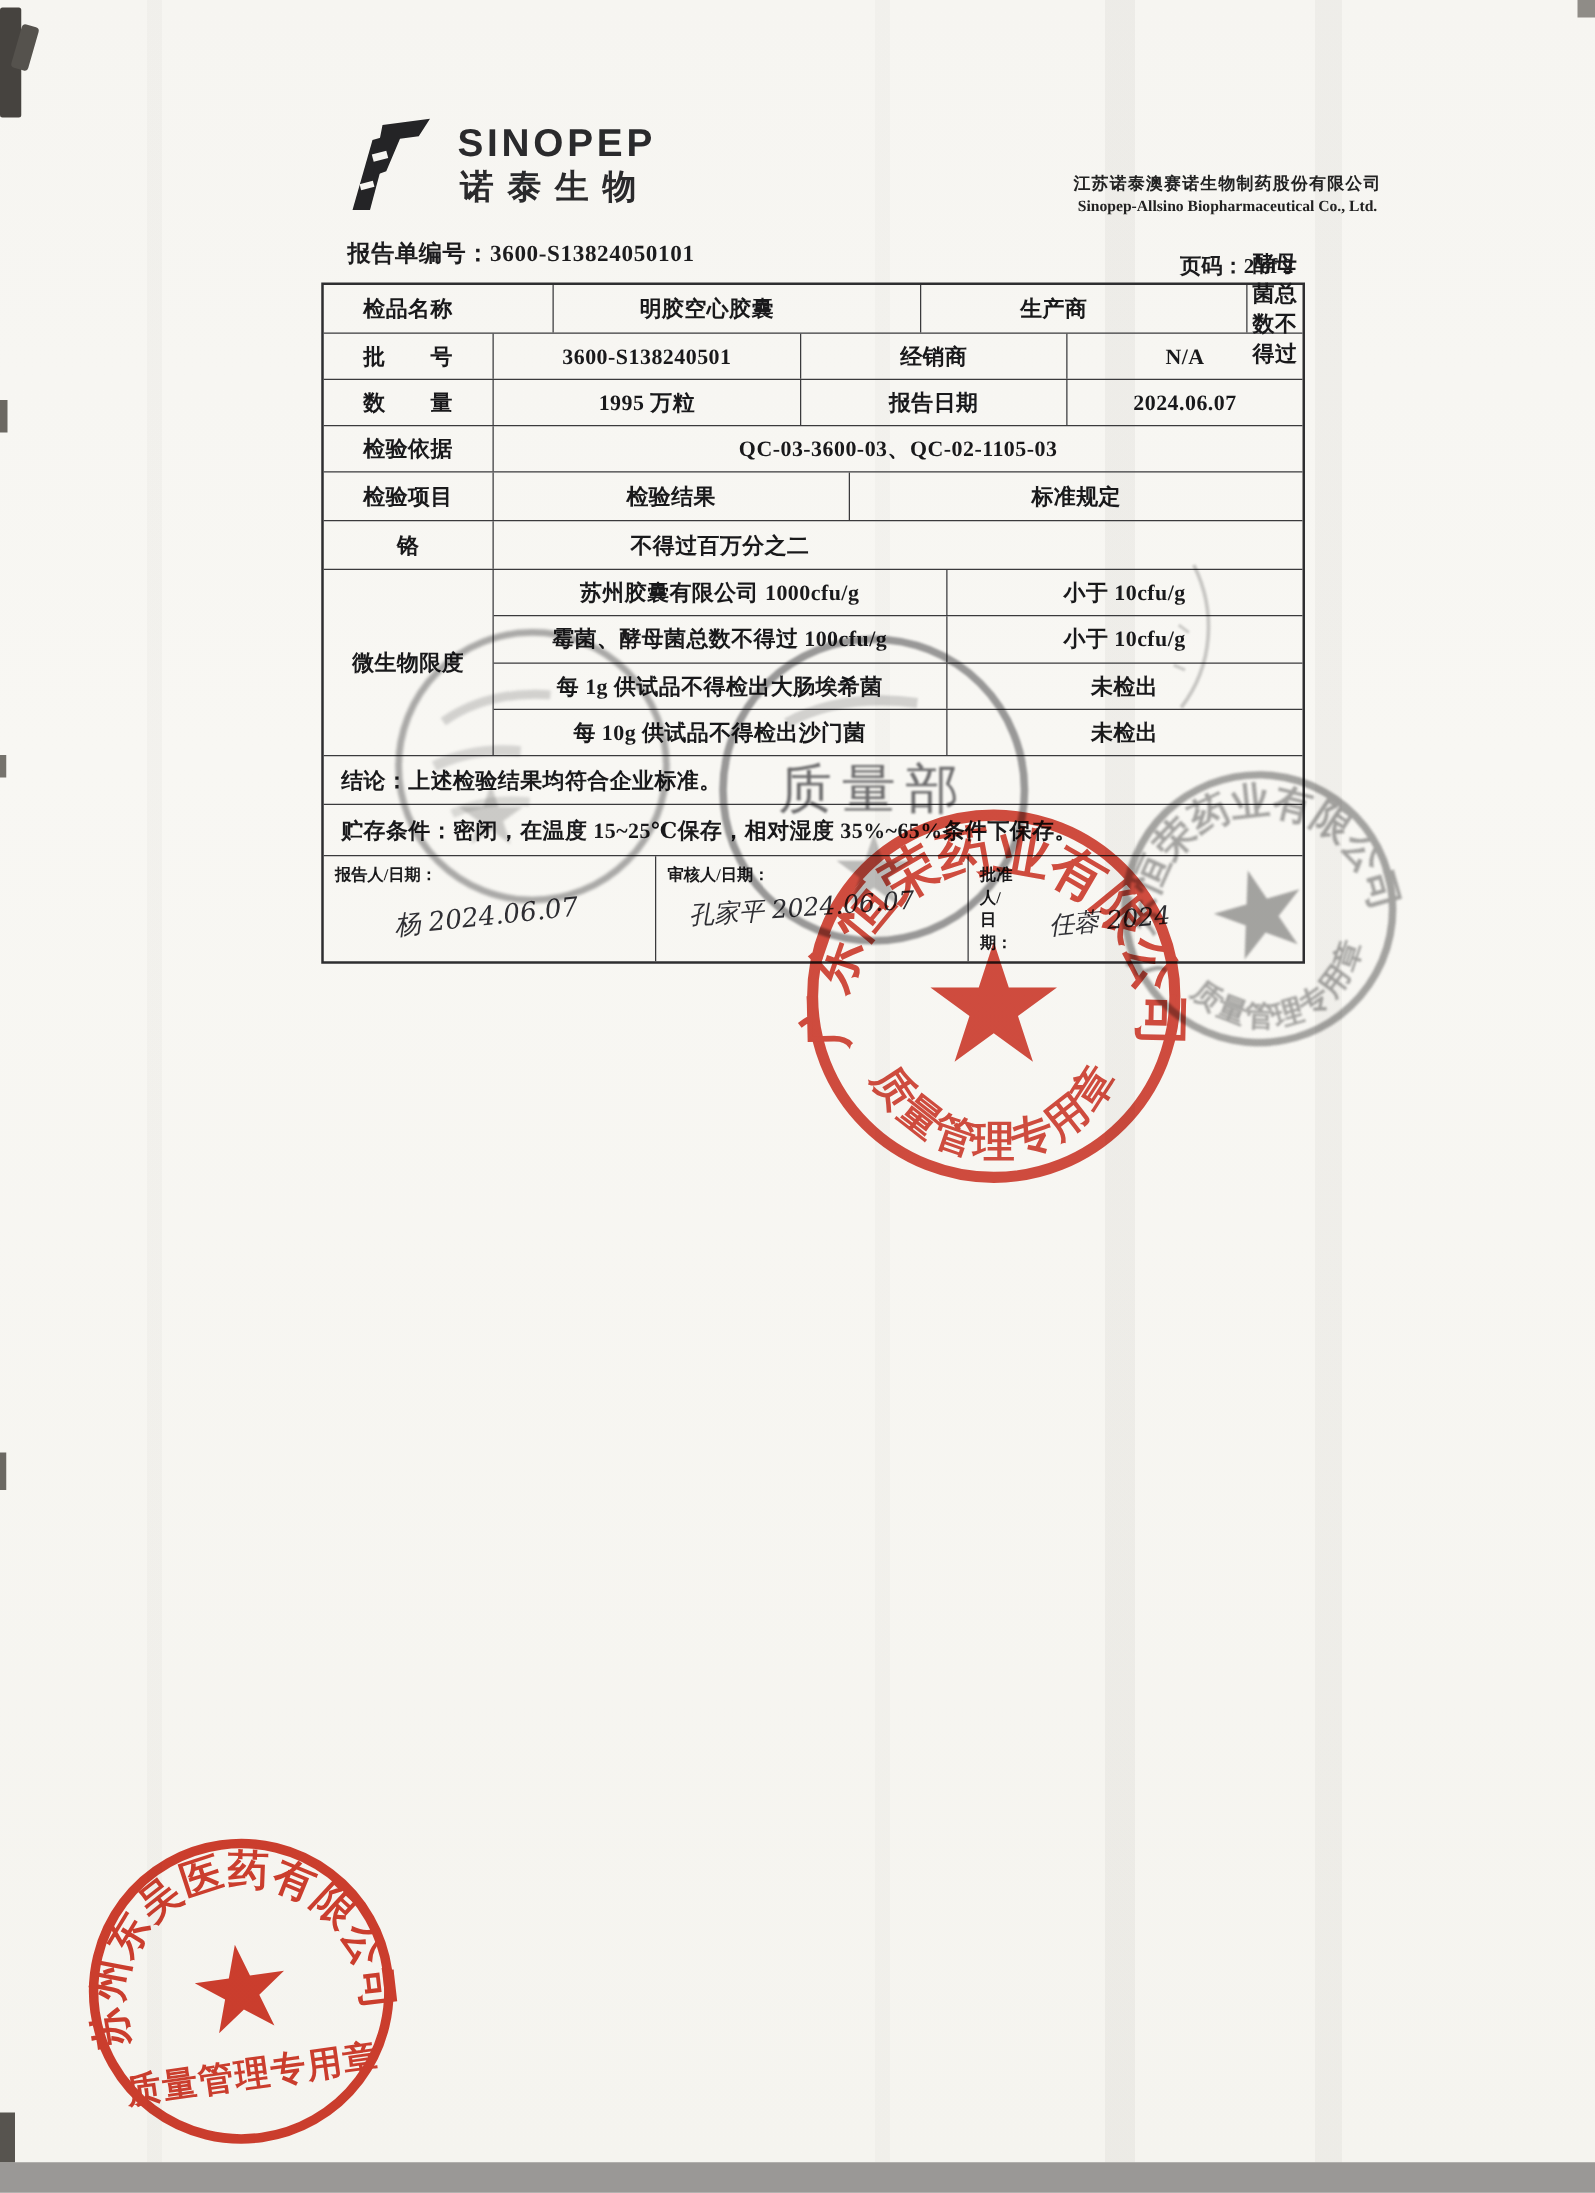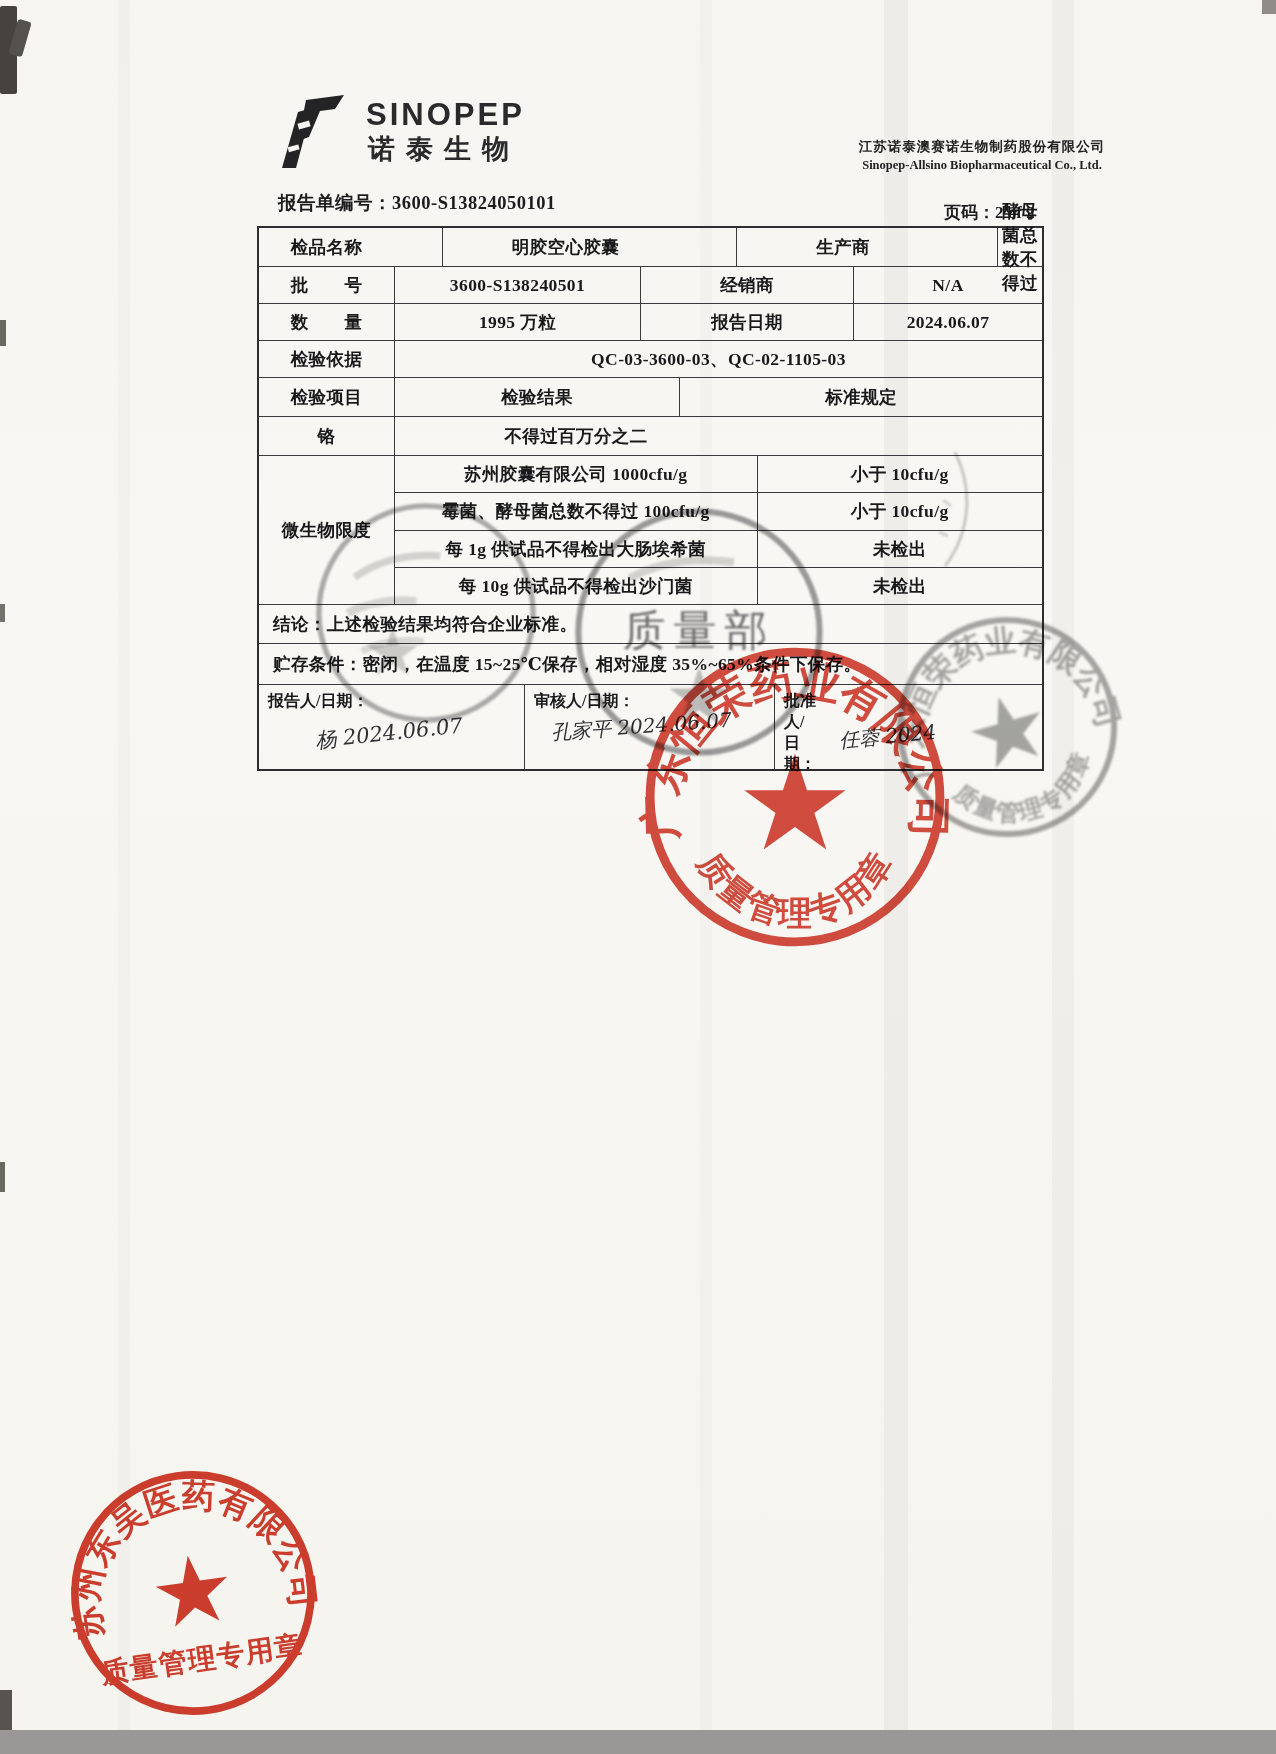--- a/index.html
+++ b/index.html
@@ -37,21 +37,21 @@
   .leftal{justify-content:flex-start;padding-left:14px;text-align:left;}
   .small{font-size:16.5px;letter-spacing:0;}
   .micro{display:flex;border-top:1.5px solid #3a3a3c;height:148px;}
   .micro-col{flex:1;display:flex;flex-direction:column;border-left:1.5px solid #3a3a3c;}
   .mrow{display:flex;flex:1;}
   .mrow + .mrow{border-top:1.5px solid #3a3a3c;}
   .mrow .c{border-left:none;height:auto;}
   .mrow .res{border-left:1.5px solid #3a3a3c;}
   .sig-cell{position:relative;flex:none;border-left:1.5px solid #3a3a3c;box-sizing:border-box;height:84px;}
   .sig-cell.nb{border-left:none;}
-  .sig-label{position:absolute;top:6px;left:9px;font-size:16px;font-weight:600;color:#19191b;}
+  .sig-label{position:absolute;top:6px;left:9px;font-size:13px;font-weight:600;color:#19191b;}
   .hand{position:absolute;font-style:italic;color:#2e2e33;font-family:"DejaVu Serif",serif;
         white-space:nowrap;}
   
   .stamp{mix-blend-mode:multiply;pointer-events:none;}
   .blur1{filter:blur(.8px);}
   .blur2{filter:blur(1.1px);}
   
   .art{position:absolute;pointer-events:none;}
 </style>
 </head>

